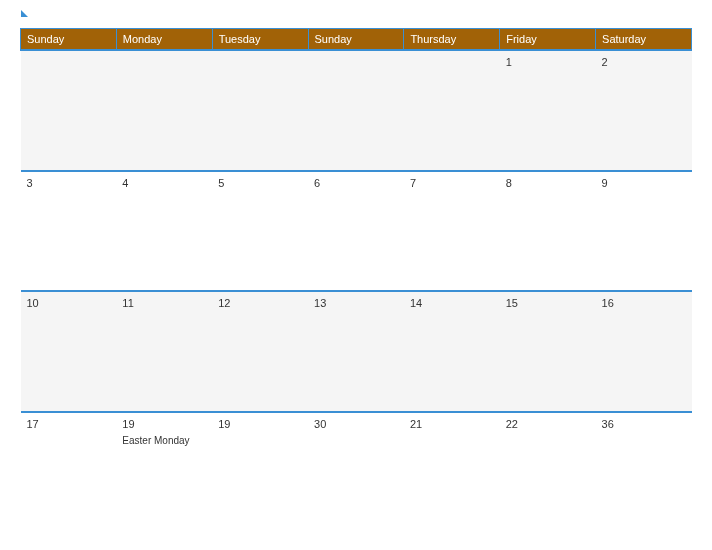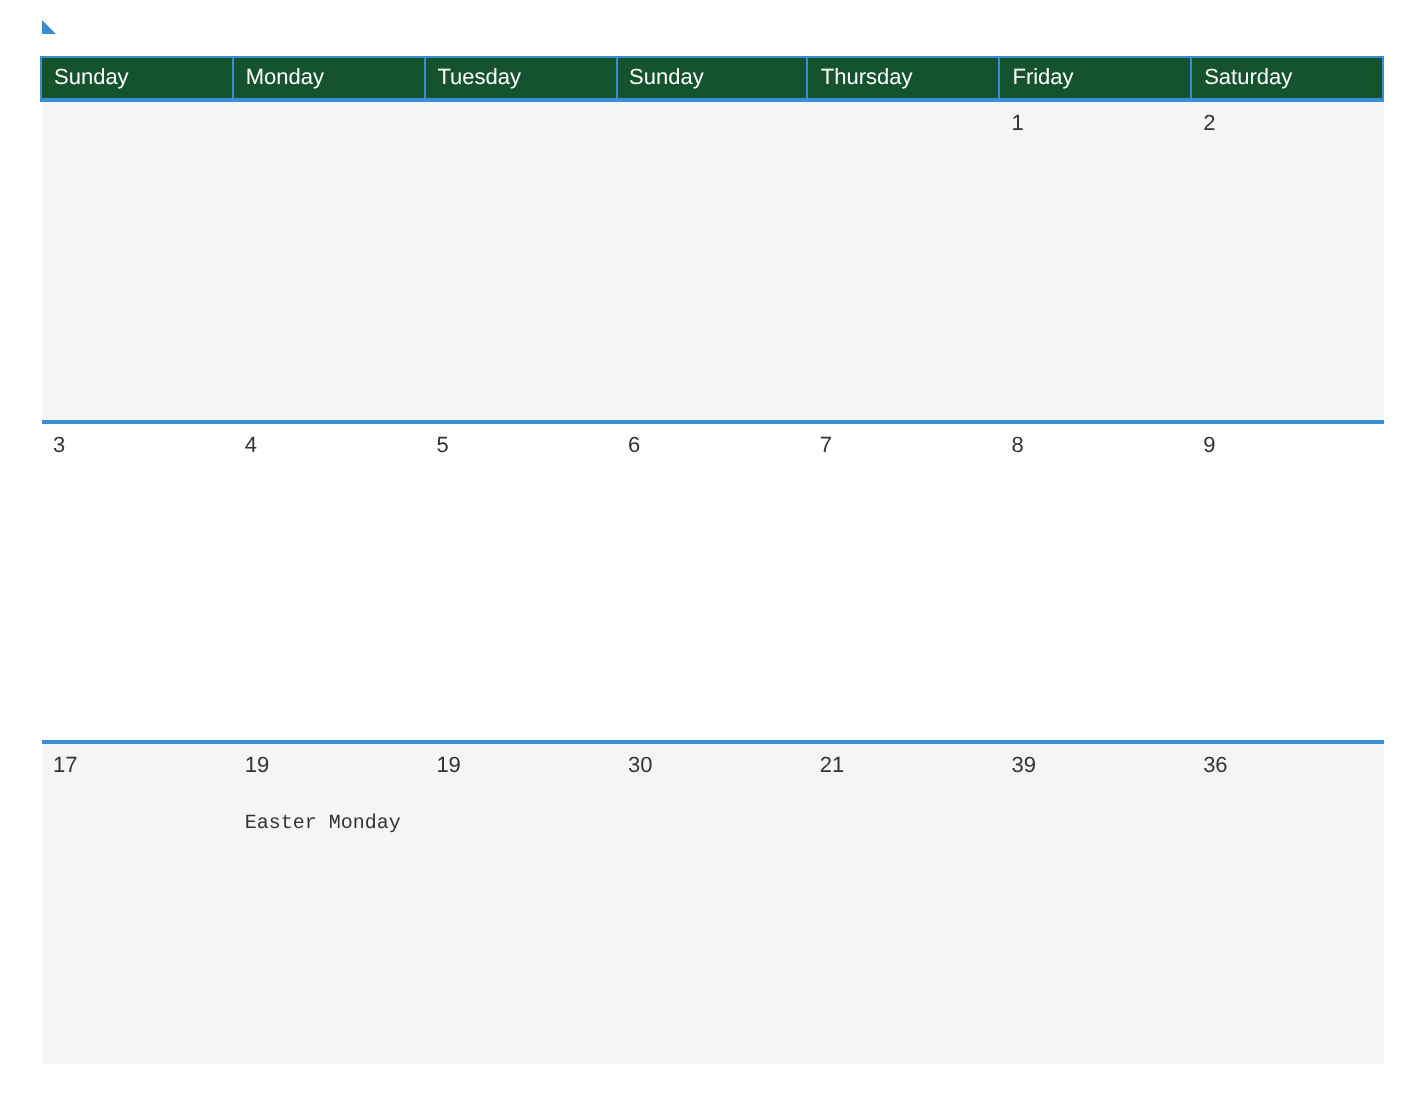--- a/index.html
+++ b/index.html
@@ -71,21 +71,21 @@
     .country-label {
       font-size: 13px;
       color: #333;
     }
     .calendar-table {
       width: 100%;
       border-collapse: collapse;
       flex: 1;
     }
     .calendar-table thead tr th {
-      background: #14532d;
+      background: #a16207;
       color: #fff;
       font-size: 11px;
       font-weight: normal;
       padding: 4px 6px;
       text-align: left;
       border: 1px solid #3a8fd4;
     }
     .calendar-table tbody tr {
       height: 72px;
     }
@@ -109,22 +109,21 @@
     }
     .day-number {
       font-size: 11px;
       color: #333;
       display: block;
     }
     .holiday-label {
       font-size: 10px;
       color: #333;
       display: block;
-      margin-top: 18px;
-      font-family: Liberation Mono, monospace;
+      margin-top: 5px;
     }
   </style>
 </head>
 <body>
 
 <div class="page">
   <div class="header">
 
     <div class="logo">
       <div class="logo-text-wrap">
@@ -191,37 +190,60 @@
           </td>
           <td>
             <span class="day-number">8</span>
           </td>
           <td>
             <span class="day-number">9</span>
           </td>
         </tr>
         <tr>
           <td>
+            <span class="day-number">10</span>
+          </td>
+          <td>
+            <span class="day-number">11</span>
+          </td>
+          <td>
+            <span class="day-number">12</span>
+          </td>
+          <td>
+            <span class="day-number">13</span>
+          </td>
+          <td>
+            <span class="day-number">14</span>
+          </td>
+          <td>
+            <span class="day-number">15</span>
+          </td>
+          <td>
+            <span class="day-number">16</span>
+          </td>
+        </tr>
+        <tr>
+          <td>
             <span class="day-number">17</span>
           </td>
           <td>
             <span class="day-number">19</span>
             <span class="holiday-label">Easter Monday</span>
           </td>
           <td>
             <span class="day-number">19</span>
           </td>
           <td>
             <span class="day-number">30</span>
           </td>
           <td>
             <span class="day-number">21</span>
           </td>
           <td>
-            <span class="day-number">39</span>
+            <span class="day-number">22</span>
           </td>
           <td>
             <span class="day-number">36</span>
           </td>
         </tr>
       </tbody>
   </table>
 </div>
 
 </body></html>

